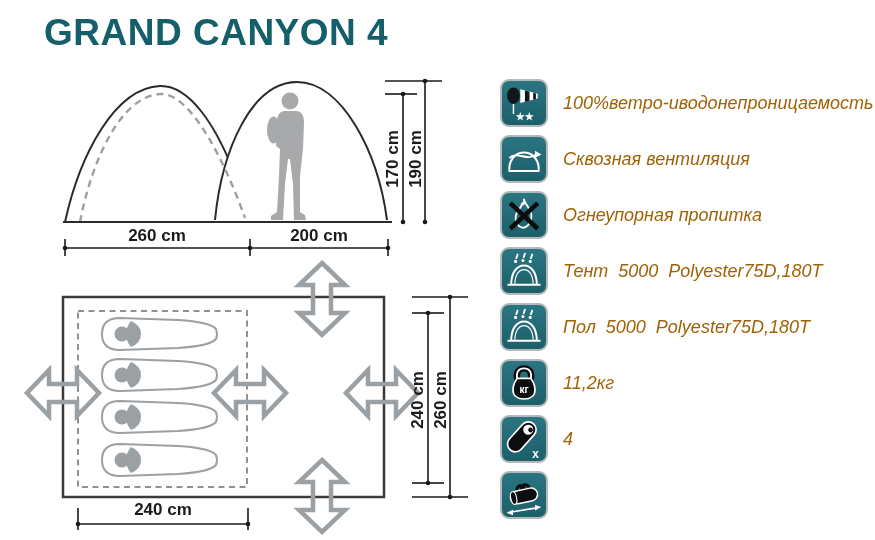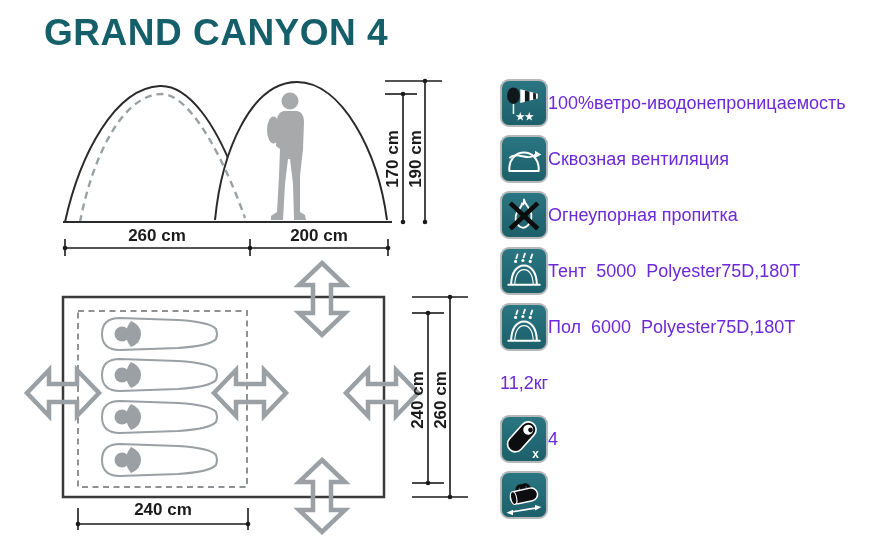--- a/index.html
+++ b/index.html
@@ -9,21 +9,21 @@
          letter-spacing:.5px;color:#155f6a;}
   #elevation-svg{position:absolute;left:40px;top:64px;}
   #floorplan-svg{position:absolute;left:18px;top:254px;}
   #features{position:absolute;left:500px;top:79px;display:flex;flex-direction:column;gap:8px;}
   .feature-row{display:flex;align-items:center;height:48px;}
   .badge{width:48px;height:48px;border-radius:9px;flex:0 0 48px;
          background:linear-gradient(#2a7682,#1c5f6a);
          border:2px solid #b5b9b9;box-sizing:border-box;
          display:flex;align-items:center;justify-content:center;}
   .badge svg{width:44px;height:44px;display:block;}
-  .feature-label{font-size:18px;color:#6d28d9;white-space:pre;}
+  .feature-label{margin-left:15px;font-size:18px;color:#a16207;white-space:pre;font-style:italic;}
   svg text.dim{font-family:"Liberation Sans",sans-serif;font-weight:bold;font-size:17px;fill:#1a1a1a;}
   svg text.icon-glyph{font-family:"Liberation Sans",sans-serif;font-weight:bold;fill:#fff;}
 </style>
 </head>
 <body>
 
 <div id="canvas">
 
   <div id="title">GRAND CANYON 4</div>
 
@@ -190,24 +190,32 @@
           <g stroke="#fff" stroke-width="2" stroke-linecap="round" fill="#fff">
             <line x1="17" y1="6" x2="15.6" y2="10"></line>
               <circle cx="14.8" cy="13.5" r="1.7" stroke="none"></circle>
             <line x1="25" y1="5" x2="23.6" y2="9"></line>
               <circle cx="22.8" cy="12.5" r="1.7" stroke="none"></circle>
             <line x1="33" y1="6" x2="31.6" y2="10"></line>
               <circle cx="30.8" cy="13.5" r="1.7" stroke="none"></circle>
           </g>
         </svg>
       </div>
-      <span class="feature-label">Пол  6000  Polyester75D,180T</span>
-    </div>
-
-    <div class="feature-row">
+      <span class="feature-label">Пол  5000  Polyester75D,180T</span>
+    </div>
+
+    <div class="feature-row">
+      <div class="badge">
+        <svg viewBox="0 0 48 48">
+          <path d="M17 21 C14.5 12 18.5 8 24 8 C29.5 8 33.5 12 31 21" fill="none" stroke="#0d0d10" stroke-width="7"></path>
+          <path d="M17 21 C14.5 12 18.5 8 24 8 C29.5 8 33.5 12 31 21" fill="none" stroke="#fff" stroke-width="2"></path>
+          <path d="M16.5 19 C13.5 23 12 27.5 12 31.5 C12 38 17 41.5 24 41.5 C31 41.5 36 38 36 31.5 C36 27.5 34.5 23 31.5 19 Z" fill="#0d0d10" stroke="#fff" stroke-width="1.8"></path>
+          <text class="icon-glyph" x="24" y="35" text-anchor="middle" font-size="11">кг</text>
+        </svg>
+      </div>
       <span class="feature-label">11,2кг</span>
     </div>
 
     <div class="feature-row">
       <div class="badge">
         <svg viewBox="0 0 48 48">
           <g transform="rotate(42 22 22)">
             <rect x="13" y="3" width="17" height="38" rx="8.5" fill="#0d0d10" stroke="#fff" stroke-width="1.8"></rect>
             <circle cx="21.5" cy="11.5" r="5.5" fill="#fff"></circle>
             <circle cx="23.5" cy="10" r="2.6" fill="#0d0d10"></circle>

